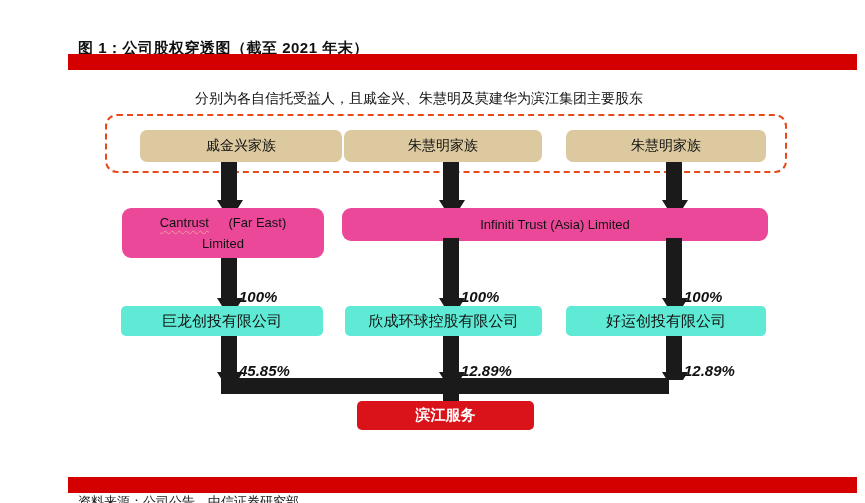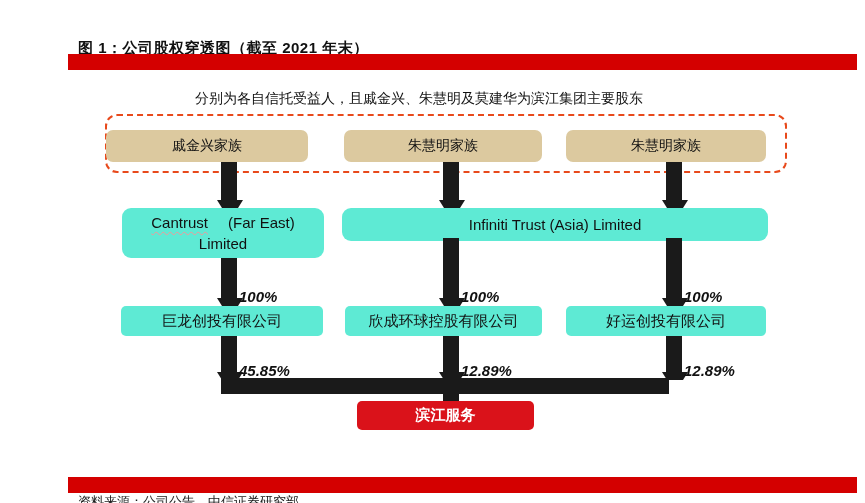--- a/index.html
+++ b/index.html
@@ -54,23 +54,23 @@
     text-align: center;
     font-size: 14px;
     color: #111;
   }
   .family-box {
     top: 114px; height: 32px;
     background: #DCC99F;
     border-radius: 7px;
   }
   .trust-box {
-    background: #5eead4;
+    background: #ec4899;
     border-radius: 9px;
-    font-size: 15px;
+    font-size: 13px;
     line-height: 21px;
   }
   .holdco-box {
     top: 290px; height: 30px;
     background: #5eead4;
     border-radius: 5px;
     font-size: 15px;
   }
   .target-box {
     left: 341px; top: 385px;
@@ -124,21 +124,21 @@
 
 <div class="canvas">
 
   <div class="fig-title">图 1：公司股权穿透图（截至 2021 年末）</div>
   <div class="rule rule-top"></div>
 
   <div class="note">分别为各自信托受益人，且戚金兴、朱慧明及莫建华为滨江集团主要股东</div>
 
   <div class="dashed-group"></div>
 
-  <div class="box family-box" style="left:90px;width:202px;">
+  <div class="box family-box" style="left:124px;width:202px;">
     <span>戚金兴家族</span>
   </div>
   <div class="box family-box" style="left:328px;width:198px;">
     <span>朱慧明家族</span>
   </div>
   <div class="box family-box" style="left:550px;width:200px;">
     <span>朱慧明家族</span>
   </div>
 
   <div class="vline" style="left:205px;top:146px;height:38px;"></div>

